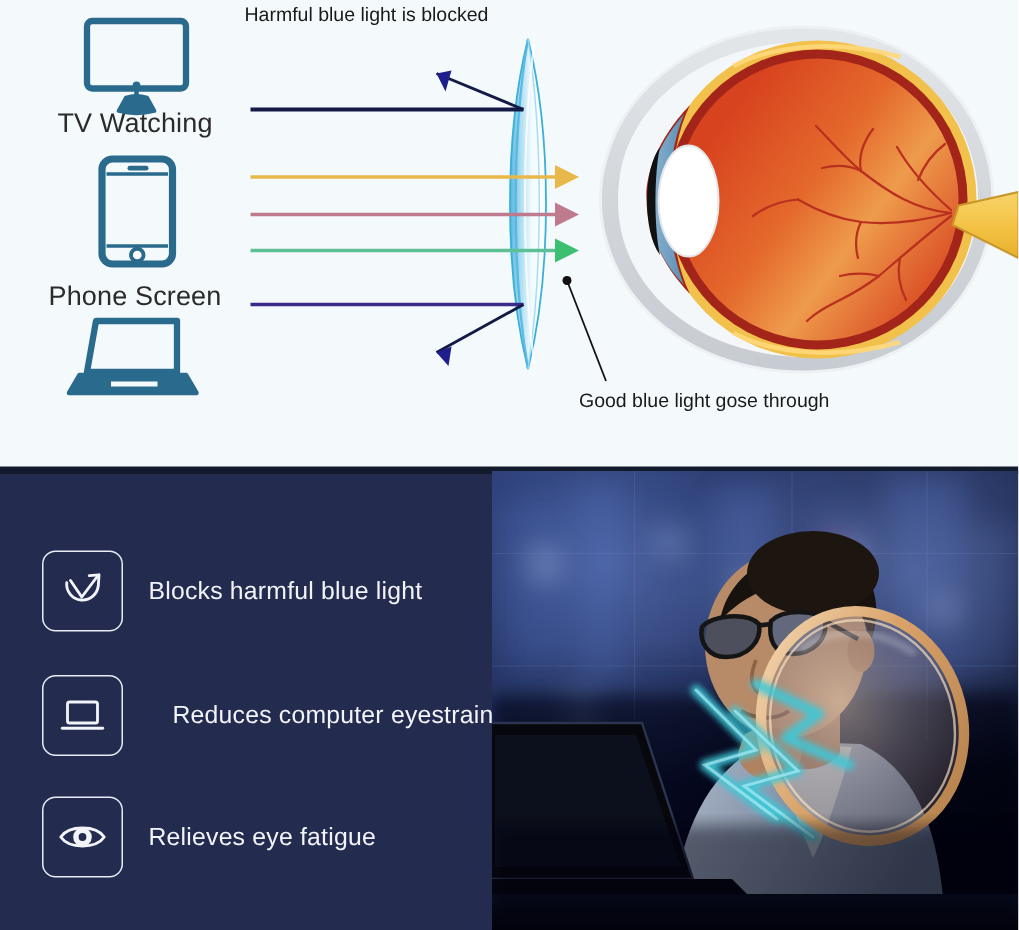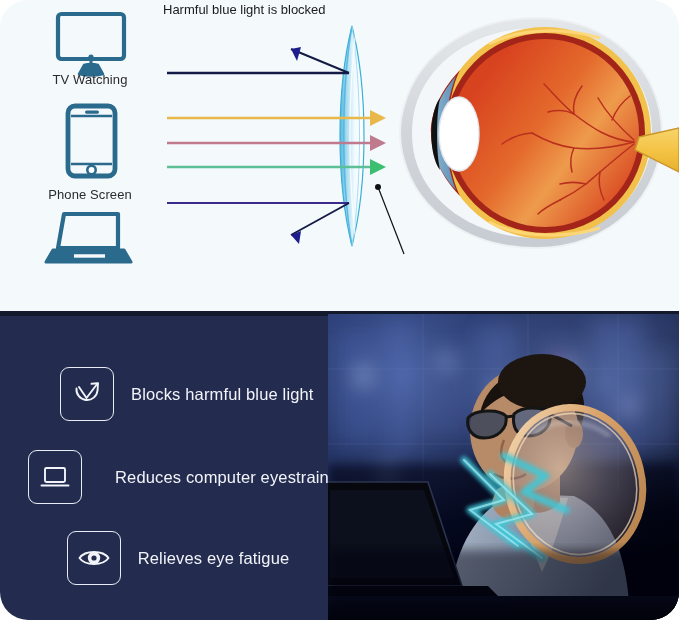--- a/index.html
+++ b/index.html
@@ -1,43 +1,43 @@
 <!DOCTYPE html>
 <html><head>
 <meta charset="utf-8">
 <title>Blue Light Blocking Glasses Infographic</title>
 <style>
   html,body{margin:0;padding:0;background:#ffffff;}
   body{width:679px;height:620px;overflow:hidden;
        font-family:"Liberation Sans","DejaVu Sans",sans-serif;}
-  #page{position:relative;width:679px;height:620px;overflow:hidden;background:#fff;border-radius:28px;}
+  #page{position:relative;width:679px;height:620px;overflow:hidden;background:#fff;}
 
   
   .top-panel{position:absolute;left:0;top:0;width:679px;height:311px;
              background:#f4f9fc;overflow:hidden;}
   .top-panel .tp-svg{position:absolute;left:0;top:0;}
 
   .device-label{position:absolute;text-align:center;width:150px;
-                color:#2b2b2b;font-size:13px;letter-spacing:.1px;white-space:nowrap;}
+                color:#2b2b2b;font-size:18px;letter-spacing:.1px;white-space:nowrap;}
   #lbl-tv{left:15px;top:72px;}
   #lbl-phone{left:15px;top:187px;}
   #lbl-computer{left:15px;top:264px;}
 
   .diagram-caption{position:absolute;color:#1a1a1a;font-size:13px;white-space:nowrap;}
   #cap-blocked{left:163px;top:2px;}
   #cap-through{left:386px;top:259px;}
 
   
   .divider-band{position:absolute;left:0;top:311px;width:679px;height:5px;background:#121a2c;}
   .features-panel{position:absolute;left:0;top:316px;width:328px;height:304px;
                   background:#232c4f;overflow:hidden;}
   .feature-row{position:absolute;left:0;width:328px;height:56px;display:flex;align-items:center;}
-  #feature-0{top:50px;padding-left:32px;}
+  #feature-0{top:50px;}
   #feature-1{top:133px;gap:16px;}
-  #feature-2{top:214px;justify-content:center;}
+  #feature-2{top:214px;}
   .feature-icon-box{width:52px;height:52px;margin-left:28px;border:1.6px solid #e9ecf5;
                     border-radius:9px;display:flex;align-items:center;justify-content:center;
                     flex:0 0 auto;}
   .feature-text{margin-left:17px;color:#f2f4fa;font-size:16.5px;letter-spacing:.15px;
                 white-space:nowrap;}
 
   
   .photo-panel{position:absolute;left:328px;top:314px;width:351px;height:306px;
                overflow:hidden;background:#05070f;}
   .photo-panel svg{display:block;}
@@ -177,20 +177,21 @@
           <path d="M532 133 C520 134, 510 138, 502 144"></path>
           <path d="M560 200 C552 204, 544 208, 538 214"></path>
         </g>
 
         <path d="M489 44 C515 30, 560 26, 600 38" stroke="#ffd87a" stroke-width="3" fill="none" opacity="0.9"></path>
         <path d="M489 222 C515 236, 560 240, 600 228" stroke="#ffd87a" stroke-width="3" fill="none" opacity="0.9"></path>
       </g>
     </svg>
 
     <div class="diagram-caption" id="cap-blocked">Harmful blue light is blocked</div>
+    <div class="diagram-caption" id="cap-through">Good blue light gose through</div>
 
     <div class="device-label" id="lbl-tv">TV Watching</div>
     <div class="device-label" id="lbl-phone">Phone Screen</div>
   </div>
 
   <div class="divider-band"></div>
 
   <div class="features-panel">
 
     <div class="feature-row" id="feature-0">

